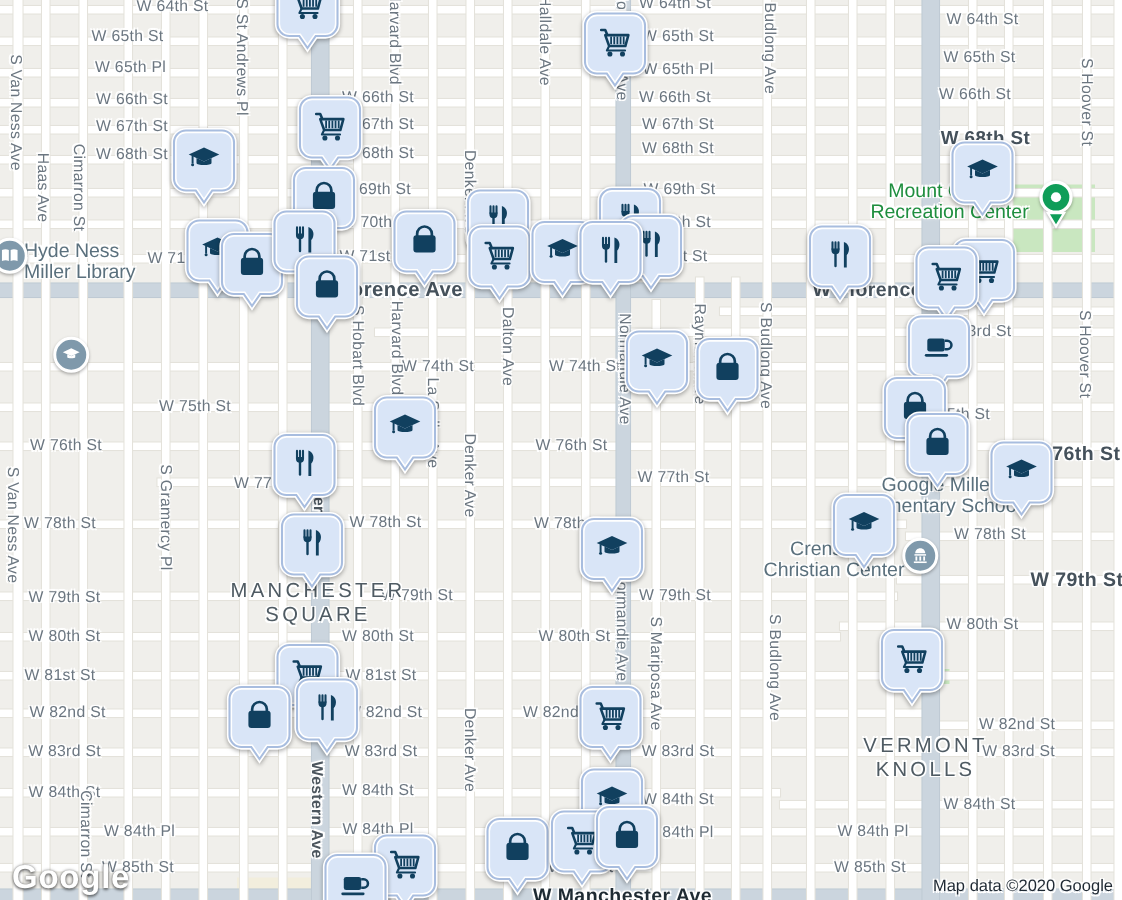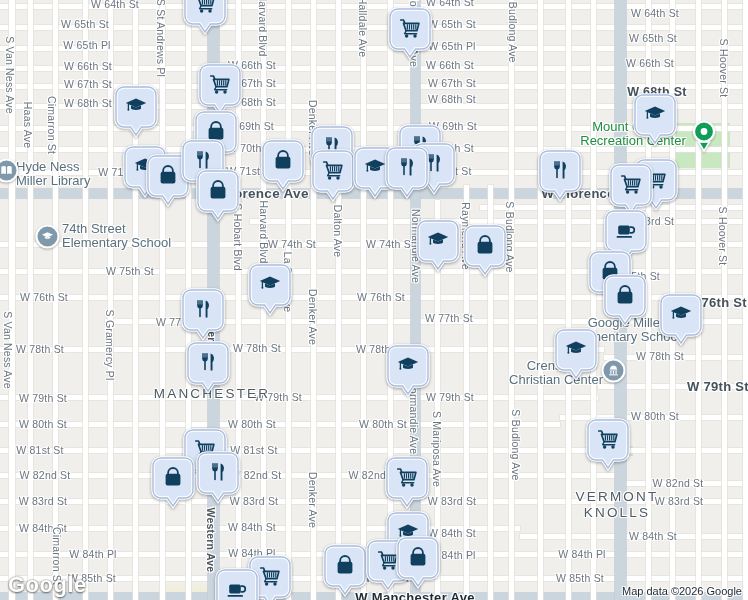--- a/index.html
+++ b/index.html
@@ -93,21 +93,21 @@
       <rect x="7.2" y="12.7" width="1.8" height="4.2" fill="currentColor"></rect>
       <rect x="11.1" y="12.7" width="1.8" height="4.2" fill="currentColor"></rect>
       <rect x="15" y="12.7" width="1.8" height="4.2" fill="currentColor"></rect>
       <rect x="5.6" y="17.7" width="12.8" height="1.6" fill="currentColor"></rect>
     </symbol>
   </defs>
 </svg>
 
 <div id="map">
   <div class="google-logo">Google</div>
-  <div class="attribution">Map data ©2026 Google</div>
+  <div class="attribution">Map data ©2020 Google</div>
 <div class="area" style="left: 671px; top: 123px; width: 59px; height: 45px; background: rgb(201, 231, 192);"></div>
     <div class="area" style="left: 620px; top: 446px; width: 13px; height: 10px; background: rgb(201, 231, 192);"></div>
     <div class="area" style="left: 158px; top: 585px; width: 58px; height: 15px; background: rgb(242, 238, 221);"></div>
     <div class="area" style="left: 388px; top: 592px; width: 52px; height: 8px; background: rgb(242, 238, 221);"></div>
     <div class="road" style="left: 0px; top: 3.5px; width: 748px; height: 5px;"></div>
     <div class="road" style="left: 0px; top: 24.5px; width: 748px; height: 5px;"></div>
     <div class="road" style="left: 0px; top: 45.5px; width: 748px; height: 5px;"></div>
     <div class="road" style="left: 0px; top: 65.5px; width: 748px; height: 5px;"></div>
     <div class="road" style="left: 0px; top: 83.5px; width: 748px; height: 5px;"></div>
     <div class="road" style="left: 0px; top: 103.5px; width: 748px; height: 5px;"></div>
@@ -261,37 +261,34 @@
     <div class="slabel vert" style="left: 414px; top: 412px;">S Normandie Ave</div>
     <div class="slabel vert" style="left: 466px; top: 236px;">Raymond Ave</div>
     <div class="slabel vert" style="left: 437px; top: 449px;">S Mariposa Ave</div>
     <div class="slabel vert" style="left: 513px; top: 27px;">S Budlong Ave</div>
     <div class="slabel vert" style="left: 510px; top: 237px;">S Budlong Ave</div>
     <div class="slabel vert" style="left: 516px; top: 445px;">S Budlong Ave</div>
     <div class="slabel vert" style="left: 724px; top: 68px;">S Hoover St</div>
     <div class="slabel vert" style="left: 723px; top: 236px;">S Hoover St</div>
     <div class="hood" style="left: 212px; top: 386px;">
       <div>MANCHESTER</div>
+      <div>SQUARE</div>
     </div>
     <div class="hood" style="left: 617px; top: 489px;">
       <div>VERMONT</div>
       <div>KNOLLS</div>
     </div>
     <div class="poi-label" style="left: 16px; top: 160px; color: rgb(90, 112, 125);">
       <div>Hyde Ness</div>
       <div>Miller Library</div>
     </div>
     <div class="circle-poi" style="left: -7.5px; top: 156.5px;"><svg width="27" height="27" viewBox="0 0 27 27" style="color:#fff">
       <circle cx="13.5" cy="13.5" r="11" fill="#7f99ab" stroke="#fff" stroke-width="2"></circle>
       <use href="#i-library" x="5.5" y="5.5" width="16" height="16"></use>
       </svg></div>
-    <div class="poi-label" style="left: 62px; top: 222px; color: rgb(90, 112, 125);">
-      <div>74th Street</div>
-      <div>Elementary School</div>
-    </div>
     <div class="circle-poi" style="left: 33.5px; top: 222.5px;"><svg width="27" height="27" viewBox="0 0 27 27" style="color:#fff">
       <circle cx="13.5" cy="13.5" r="11" fill="#7f99ab" stroke="#fff" stroke-width="2"></circle>
       <use href="#i-school" x="5.5" y="5.5" width="16" height="16"></use>
       </svg></div>
     <div class="poi-label center" style="left: 633px; top: 120px; color: rgb(30, 142, 62);">
       <div>Mount Carmel</div>
       <div>Recreation Center</div>
     </div>
     <div class="green-pin" style="left: 690px; top: 118px;"><svg width="28" height="36" viewBox="0 0 28 36">
       <path d="M14 33 8.6 24h10.8z" fill="#0f9d58" stroke="#fff" stroke-width="1.6"></path>

